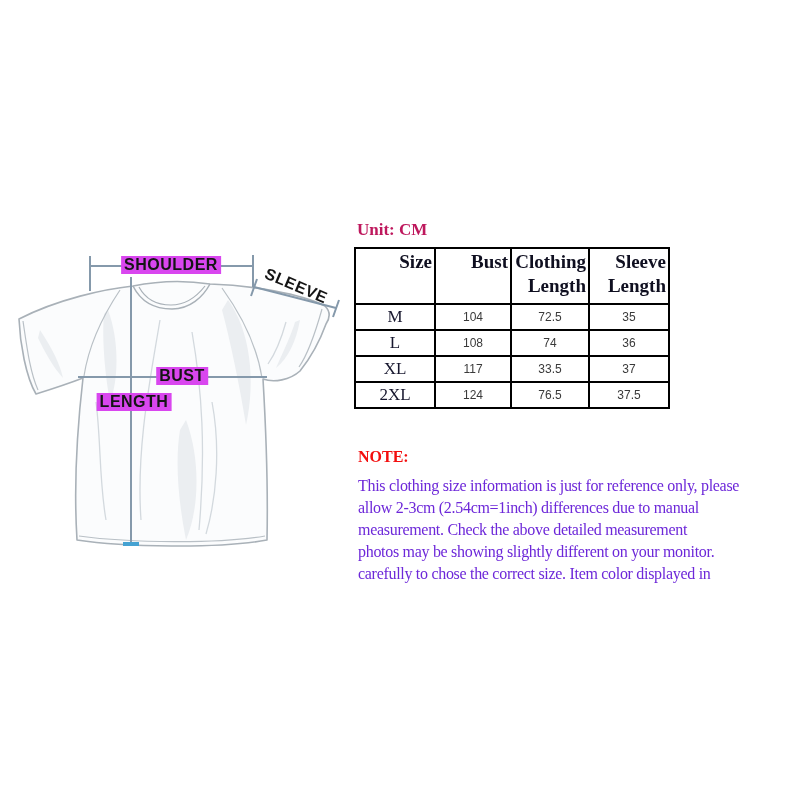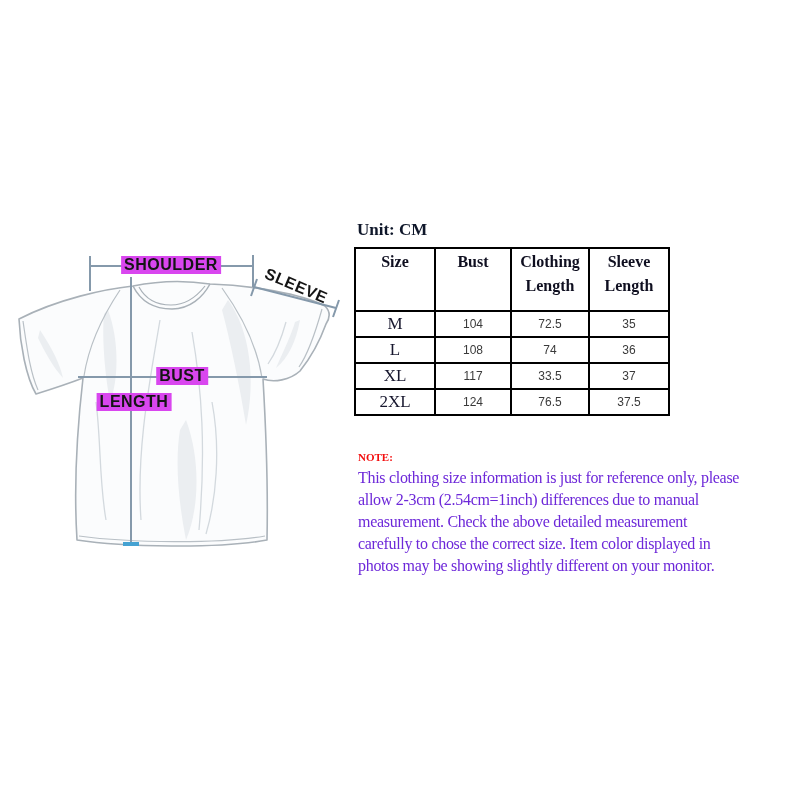--- a/index.html
+++ b/index.html
@@ -12,44 +12,44 @@
   .dim-label{
     position:absolute;transform:translate(-50%,-50%);
     font-family:"Liberation Sans",sans-serif;font-weight:bold;font-size:16px;
     color:#151515;letter-spacing:.5px;line-height:18px;background:#d946ef;
     padding:0 3px;white-space:nowrap;
   }
   .dim-label.rotated{background:transparent;transform:translate(-50%,-50%) rotate(23deg);}
   
   .unit-label{
     position:absolute;left:357px;top:220px;
-    font-family:"Liberation Serif",serif;font-weight:bold;font-size:17px;color:#0f172a;
+    font-family:"Liberation Serif",serif;font-weight:bold;font-size:17px;color:#be185d;
   }
   table.size-table{
     position:absolute;left:354px;top:247px;border-collapse:collapse;
     table-layout:fixed;background:#fff;
   }
   table.size-table,
   table.size-table th,
   table.size-table td{border:2px solid #000000;}
   table.size-table th{
-    font-family:"Liberation Serif",serif;font-weight:bold;font-size:16px;color:#0f0f20;
-    vertical-align:top;text-align:center;padding:1px 2px 12px 2px;height:47px;line-height:24px;
+    font-family:"Liberation Serif",serif;font-weight:bold;font-size:19px;color:#0f0f20;
+    vertical-align:top;text-align:right;padding:1px 2px 5px 2px;height:47px;line-height:24px;
   }
   table.size-table td{
     text-align:center;vertical-align:middle;padding:0;height:24px;line-height:24px;
   }
   td.cell-size{font-family:"Liberation Serif",serif;font-size:17px;color:#17172e;}
   td.cell-num{font-family:"Liberation Sans",sans-serif;font-size:12px;color:#3a3a3a;}
   .col-size{width:80px;} .col-bust{width:76px;} .col-cl{width:78px;} .col-sl{width:80px;}
   
   .note{position:absolute;left:358px;top:447px;width:430px;}
   .note-heading{
-    font-family:"Liberation Serif",serif;font-weight:bold;font-size:11px;
-    color:#f30e0e;line-height:20px;margin-bottom:0;
+    font-family:"Liberation Serif",serif;font-weight:bold;font-size:16px;
+    color:#f30e0e;line-height:20px;margin-bottom:8px;
   }
   .note-line{
     font-family:"Liberation Serif",serif;font-size:16px;color:#6d28d9;
     line-height:22px;letter-spacing:-0.3px;white-space:nowrap;
   }
 </style>
 </head>
 <body>
 
 <div class="stage">
@@ -165,17 +165,17 @@
         <td class="cell-num">37.5</td>
       </tr>
     </tbody>
   </table>
 
   <div class="note">
     <div class="note-heading">NOTE:</div>
     <div class="note-line">This clothing size information is just for reference only, please</div>
     <div class="note-line">allow 2-3cm (2.54cm=1inch) differences due to manual</div>
     <div class="note-line">measurement. Check the above detailed measurement</div>
+    <div class="note-line">photos may be showing slightly different on your monitor.</div>
     <div class="note-line">carefully to chose the correct size. Item color displayed in</div>
-    <div class="note-line">photos may be showing slightly different on your monitor.</div>
   </div>
 
 </div>
 
 </body></html>

